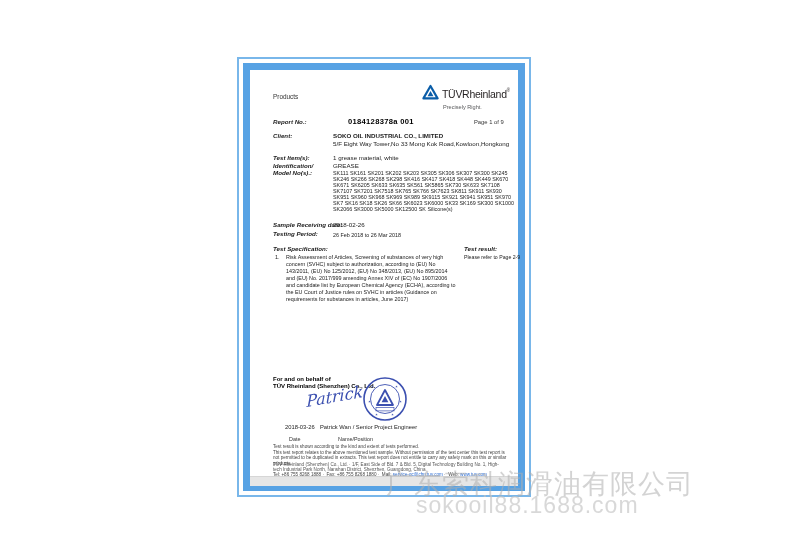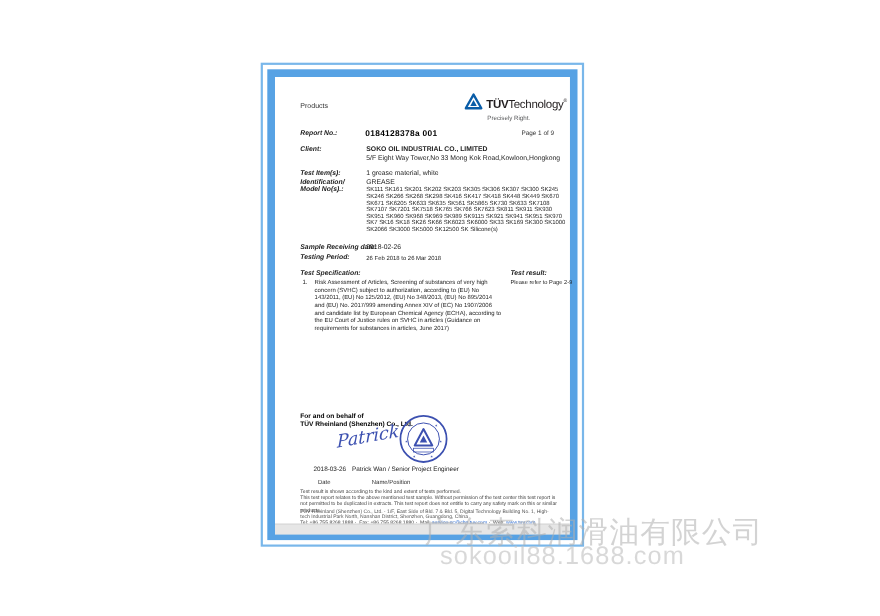--- a/index.html
+++ b/index.html
@@ -24,27 +24,27 @@
   .abs { position:absolute; }
   .lbl  { position:absolute; font-style:italic; font-weight:700; font-size:6.2px; line-height:6.6px; color:#1c1c1c; white-space:nowrap; }
   .val  { position:absolute; font-size:6.2px; line-height:6.8px; color:#1c1c1c; }
   .bold { font-weight:700; }
 
   
   .products { left:23px; top:23px; font-size:6.4px; color:#333; }
   .logo { left:172px; top:14px; width:92px; }
   .logo-row { display:flex; align-items:center; gap:3px; }
   .logo-text { font-size:10.5px; color:#231f20; letter-spacing:-0.3px; white-space:nowrap; }
-  .logo-text .tuv { font-weight:700; }
+  .logo-text .tuv { font-weight:400; }
   .logo-text .reg { font-size:4.5px; vertical-align:top; }
   .tagline { font-size:5.6px; color:#58595b; margin:0 0 0 21px; white-space:nowrap; }
 
   
   .page-no { left:224px; top:49px; font-size:5.8px; color:#333; white-space:nowrap; }
-  .report-no { left:82px; top:47px; font-size:7.6px; font-weight:700; letter-spacing:0.3px; }
+  .report-no { left:98px; top:47px; font-size:7.6px; font-weight:700; letter-spacing:0.3px; }
 
   .model-list { left:83px; top:100px; width:183px; font-size:5.4px; line-height:6px; color:#222; }
   .small-val { font-size:5.4px; }
 
   
   .spec-head { left:23px; top:176px; }
   .result-head { left:214px; top:176px; }
   .spec-no { left:25px; top:184px; font-size:5.5px; }
   .spec-par { left:36px; top:184px; width:170px; font-size:5.4px; line-height:7px; color:#222; }
   .result-val { left:214px; top:184px; font-size:5.2px; white-space:nowrap; }
@@ -72,42 +72,42 @@
   .footer-bar { left:0; top:406px; width:268px; height:9px; background:#e6e6e6; border-top:1px solid #d6d6d6; }
 
   
   .wm-cn {
     position:absolute; left:386px; top:466px; z-index:10;
     font-size:27px; font-weight:400; letter-spacing:1px;
     color:rgba(175,175,175,0.55); white-space:nowrap;
     font-family:"Liberation Sans", sans-serif;
   }
   .wm-site {
-    position:absolute; left:400px; top:492px; z-index:10;
+    position:absolute; left:416px; top:492px; z-index:10;
     font-size:23px; letter-spacing:1px; color:rgba(195,195,195,0.65); white-space:nowrap;
   }
 </style>
 </head>
 <body>
 
 <div class="doc">
   <div class="doc-frame">
     <div class="content">
 
       <div class="abs products">Products</div>
 
       <div class="abs logo">
         <div class="logo-row">
           <span>
             <svg width="17" height="16" viewBox="0 0 24 22">
               <path d="M12 2.5 L22 20 L2 20 Z" fill="none" stroke="#0a5da8" stroke-width="3" stroke-linejoin="round"></path>
               <path d="M12 9.5 L16.2 17 L7.8 17 Z" fill="#0a5da8"></path>
             </svg>
           </span>
-          <span class="logo-text"><span class="tuv">TÜV</span><span>Technology</span><span class="reg">®</span></span>
+          <span class="logo-text"><span class="tuv">TÜV</span><span>Rheinland</span><span class="reg">®</span></span>
         </div>
         <div class="tagline">Precisely Right.</div>
       </div>
 
       <div class="lbl" style="left:23px; top:49px;">Report No.:</div>
       <div class="abs report-no">0184128378a 001</div>
       <div class="abs page-no">Page 1 of 9</div>
 
       <div class="lbl" style="left:23px; top:63px;">Client:</div>
       <div class="val bold" style="left:83px; top:63px; white-space:nowrap;">SOKO OIL INDUSTRIAL CO., LIMITED</div>

